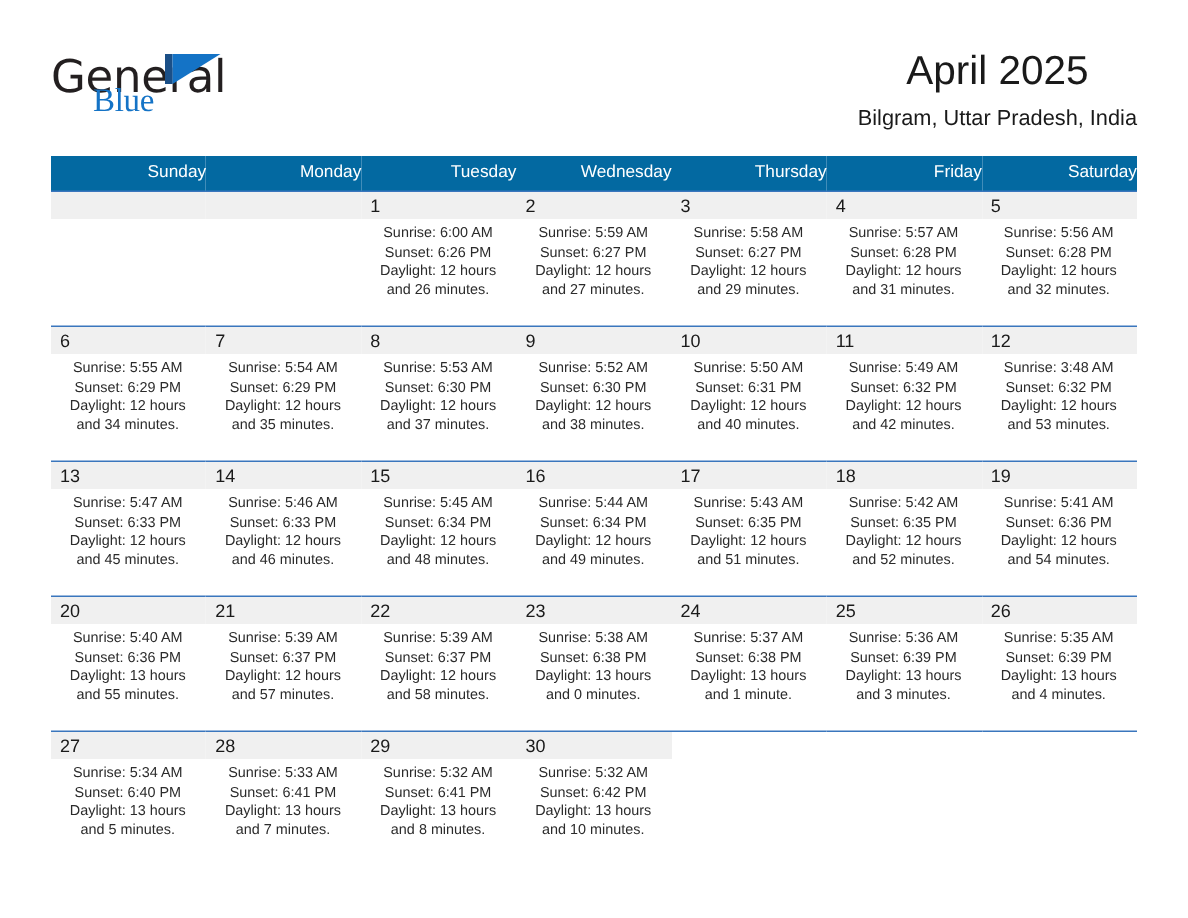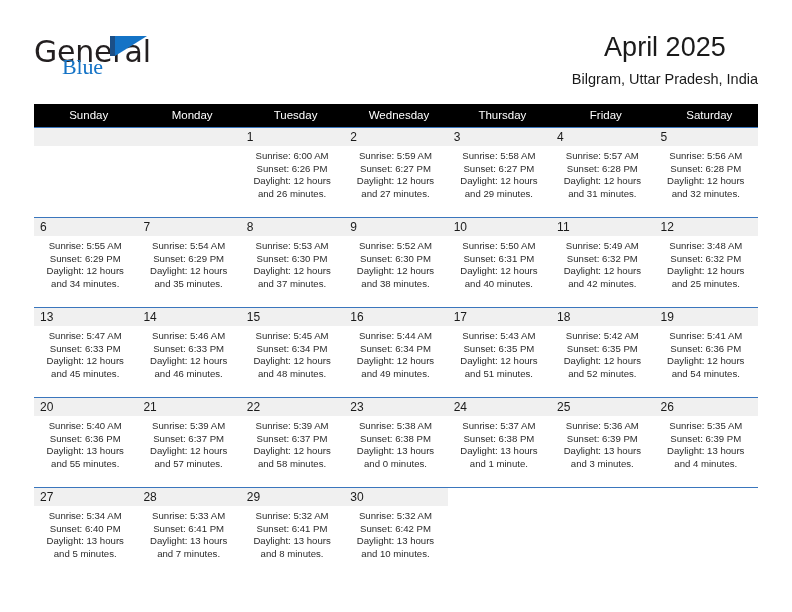--- a/index.html
+++ b/index.html
@@ -106,25 +106,25 @@
   
   .calendar {
     position: absolute;
     left: 34px;
     top: 104px;
     width: 724px;
     border-collapse: collapse;
     table-layout: fixed;
   }
   .calendar th {
-    background: #000000;
+    background: #0369a1;
     color: #ffffff;
     font-size: 11.5px;
     font-weight: 400;
-    text-align: center;
+    text-align: right;
     padding: 5px 0 6px 6px;
     height: 19px;
     box-sizing: border-box;
     border: none;
   }
   .calendar td {
     vertical-align: top;
     padding: 0;
     border: none;
     border-top: 1.6px solid #3a76bd;
@@ -322,21 +322,21 @@
                 <div class="daylight">Daylight: 12 hours and 42 minutes.</div>
               </div>
             </div>
           </td>
           <td>
             <div class="cell-inner">
               <div class="daynum-band">12</div>
               <div class="details">
                 <div>Sunrise: 3:48 AM</div>
                 <div>Sunset: 6:32 PM</div>
-                <div class="daylight">Daylight: 12 hours and 25 minutes.</div>
+                <div class="daylight">Daylight: 12 hours and 53 minutes.</div>
               </div>
             </div>
           </td>
         </tr>
         <tr class="week-row">
           <td>
             <div class="cell-inner">
               <div class="daynum-band">13</div>
               <div class="details">
                 <div>Sunrise: 5:47 AM</div>

